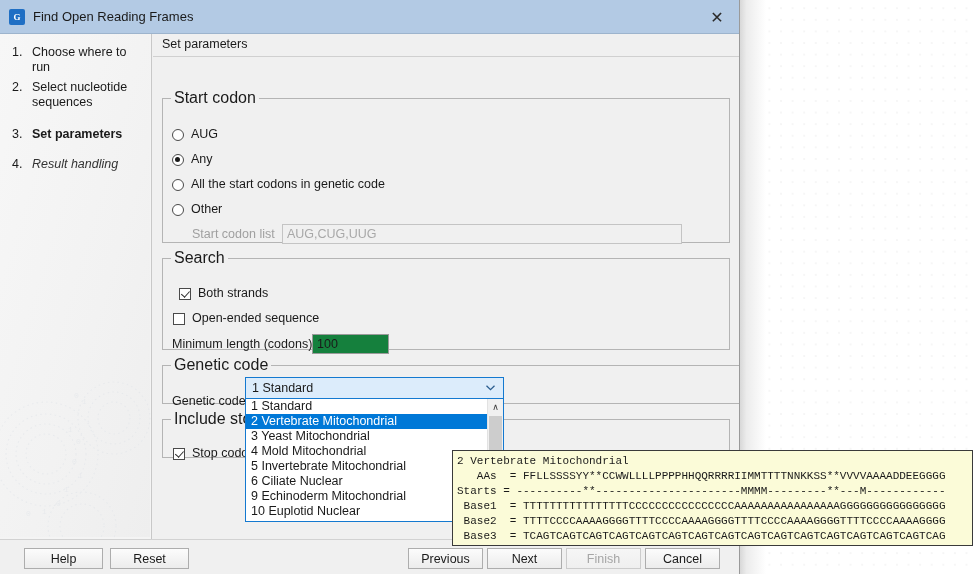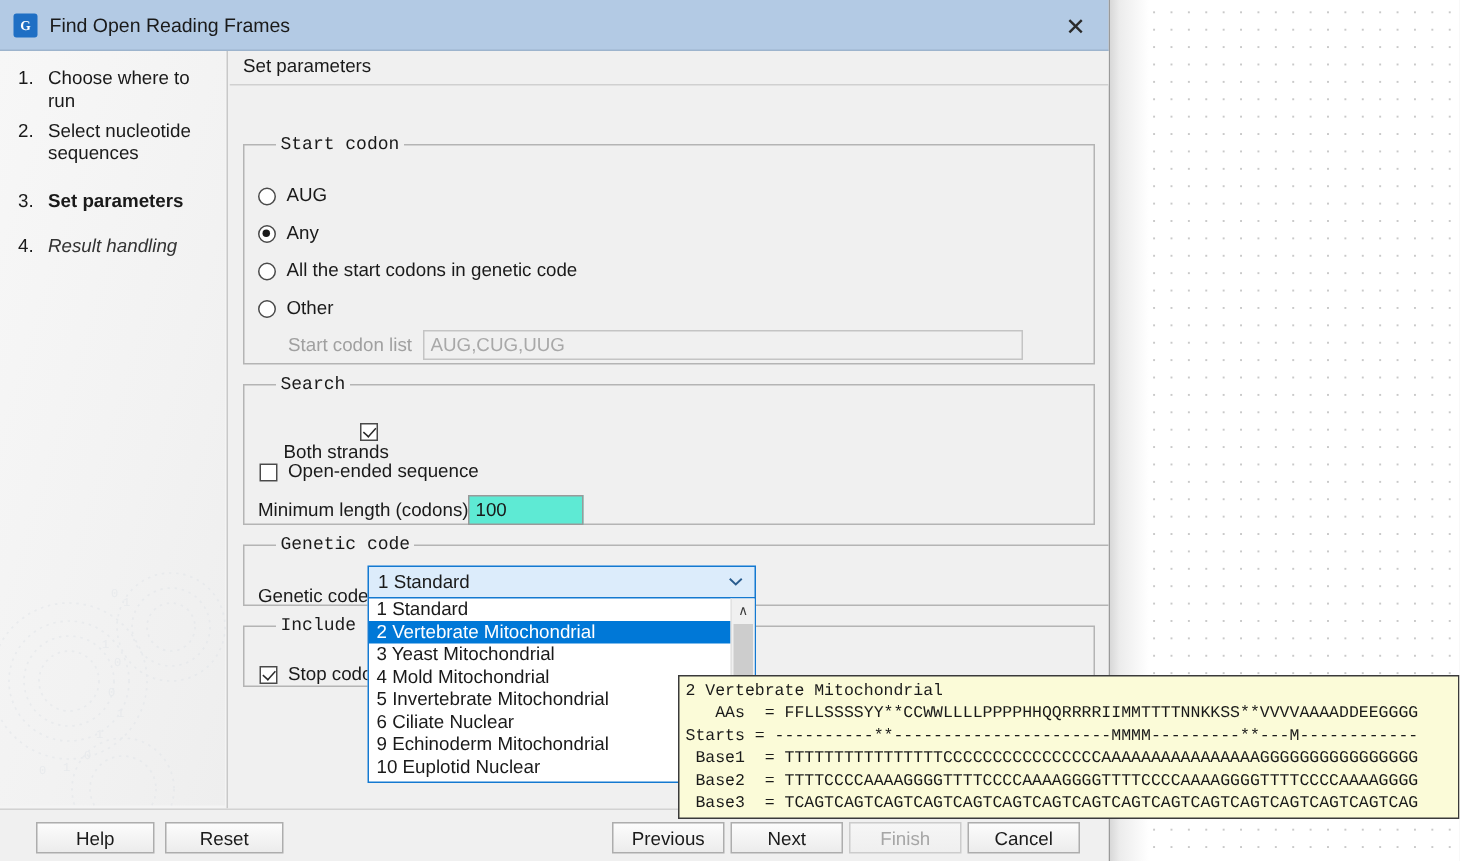--- a/index.html
+++ b/index.html
@@ -104,22 +104,22 @@
   }
 
   fieldset.group {
     position: absolute;
     margin: 0; padding: 0;
     border: 1px solid #b4b4b4;
     background: transparent;
     box-sizing: border-box;
   }
   fieldset.group > legend {
-    margin-left: 21px; padding: 0 3px;
-    font-size: 12px; color: #1a1a1a; font-family: Liberation Mono, monospace;
+    margin-left: 8px; padding: 0 3px;
+    font-size: 16px; color: #1a1a1a;
   }
 
   .radio-row, .check-row {
     position: absolute; display: flex; align-items: flex-end;
     font-size: 12.5px; color: #1a1a1a; cursor: pointer;
   }
   .radio {
     width: 12px; height: 12px; border-radius: 50%;
     border: 1.3px solid #4a4a4a; background: #ffffff;
     margin-right: 7px; box-sizing: border-box;
@@ -143,21 +143,21 @@
   }
 
   .field-label {
     position: absolute; font-size: 12.5px; color: #1a1a1a;
   }
   .field-label.disabled { color: #a0a0a0; }
 
   input.text-field {
     position: absolute;
     border: 1px solid #9a9a9a;
-    background: #5eead4;
+    background: #15803d;
     font-family: "Liberation Sans", sans-serif;
     font-size: 12.5px; color: #1a1a1a;
     padding: 0 4px;
     box-sizing: border-box;
     outline: none;
   }
   input.text-field.disabled {
     background: #f0f0f0; border-color: #c4c4c4; color: #a8a8a8;
   }
   input.text-field.disabled::placeholder { color: #a8a8a8; opacity: 1; }
@@ -331,21 +331,21 @@
         <span>Other</span>
       </div>
 
       <span class="field-label disabled" style="left:29px; top:120px;">Start codon list</span>
       <input class="text-field disabled" style="left: 119px; top: 117px; width: 400px; height: 20px;" disabled="" placeholder="AUG,CUG,UUG">
     </fieldset>
 
     <fieldset class="group" style="left:9px; top:215px; width:568px; height:101px;">
       <legend>Search</legend>
 
-      <div class="check-row" style="left:26px; top:19px;flex-direction:column;">
+      <div class="check-row" style="left:16px; top:19px;">
         <span class="checkbox checked"></span>
         <span>Both strands</span>
       </div>
       <div class="check-row" style="left:10px; top:44px;">
         <span class="checkbox"></span>
         <span>Open-ended sequence</span>
       </div>
 
       <span class="field-label" style="left:9px; top:70px;">Minimum length (codons)</span>
       <input class="text-field" style="left: 149px; top: 67px; width: 77px; height: 20px;" value="100">

